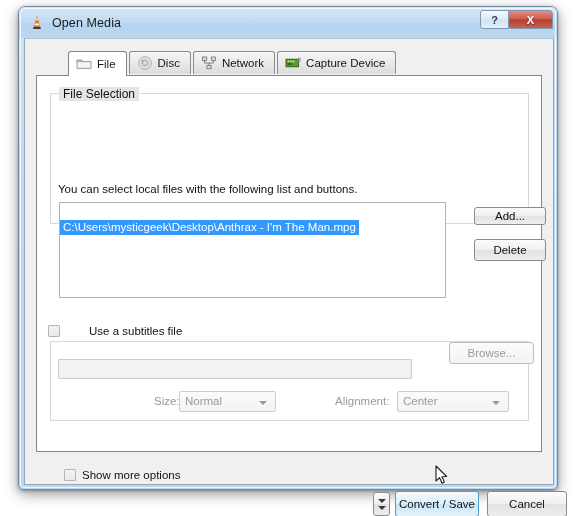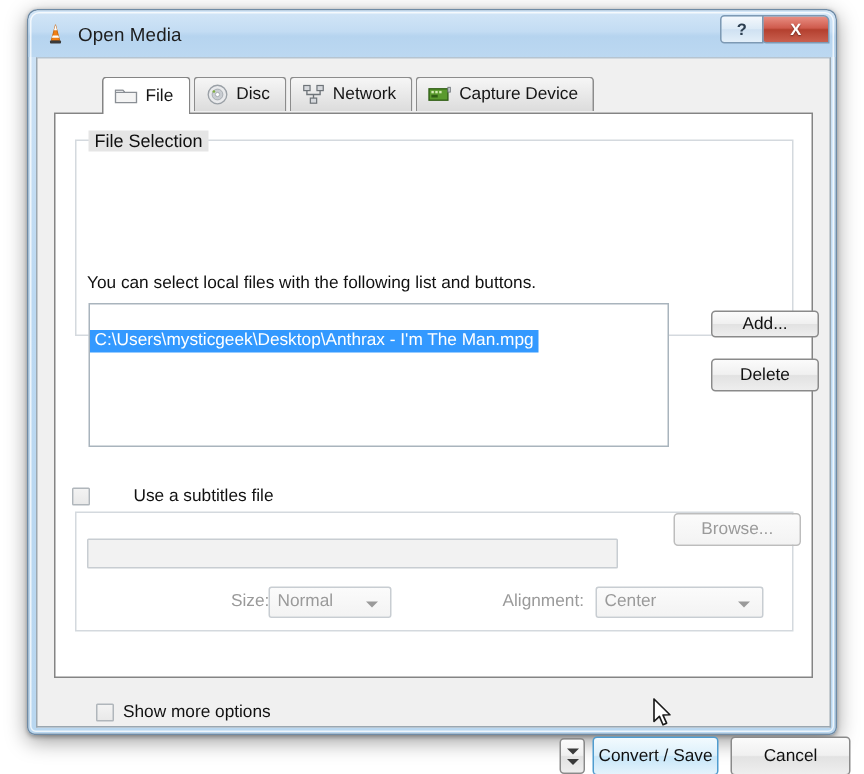--- a/index.html
+++ b/index.html
@@ -330,21 +330,21 @@
   }
   .combo-arrow {
     position: absolute;
     right: 8px;
     top: 9px;
     width: 0; height: 0;
     border-left: 4px solid transparent;
     border-right: 4px solid transparent;
     border-top: 4px solid #9a9a9a;
   }
-  #size-combo { left: 142px; top: 315px; width: 82px; }
+  #size-combo { left: 142px; top: 315px; width: 97px; }
   #alignment-combo { left: 360px; top: 315px; width: 112px; }
 
   
   #show-more-row {
     left: 11px;
     top: 430px;
     padding-left: 28px;
   }
   #show-more-row .checkbox-label { color: #111111; }
 

